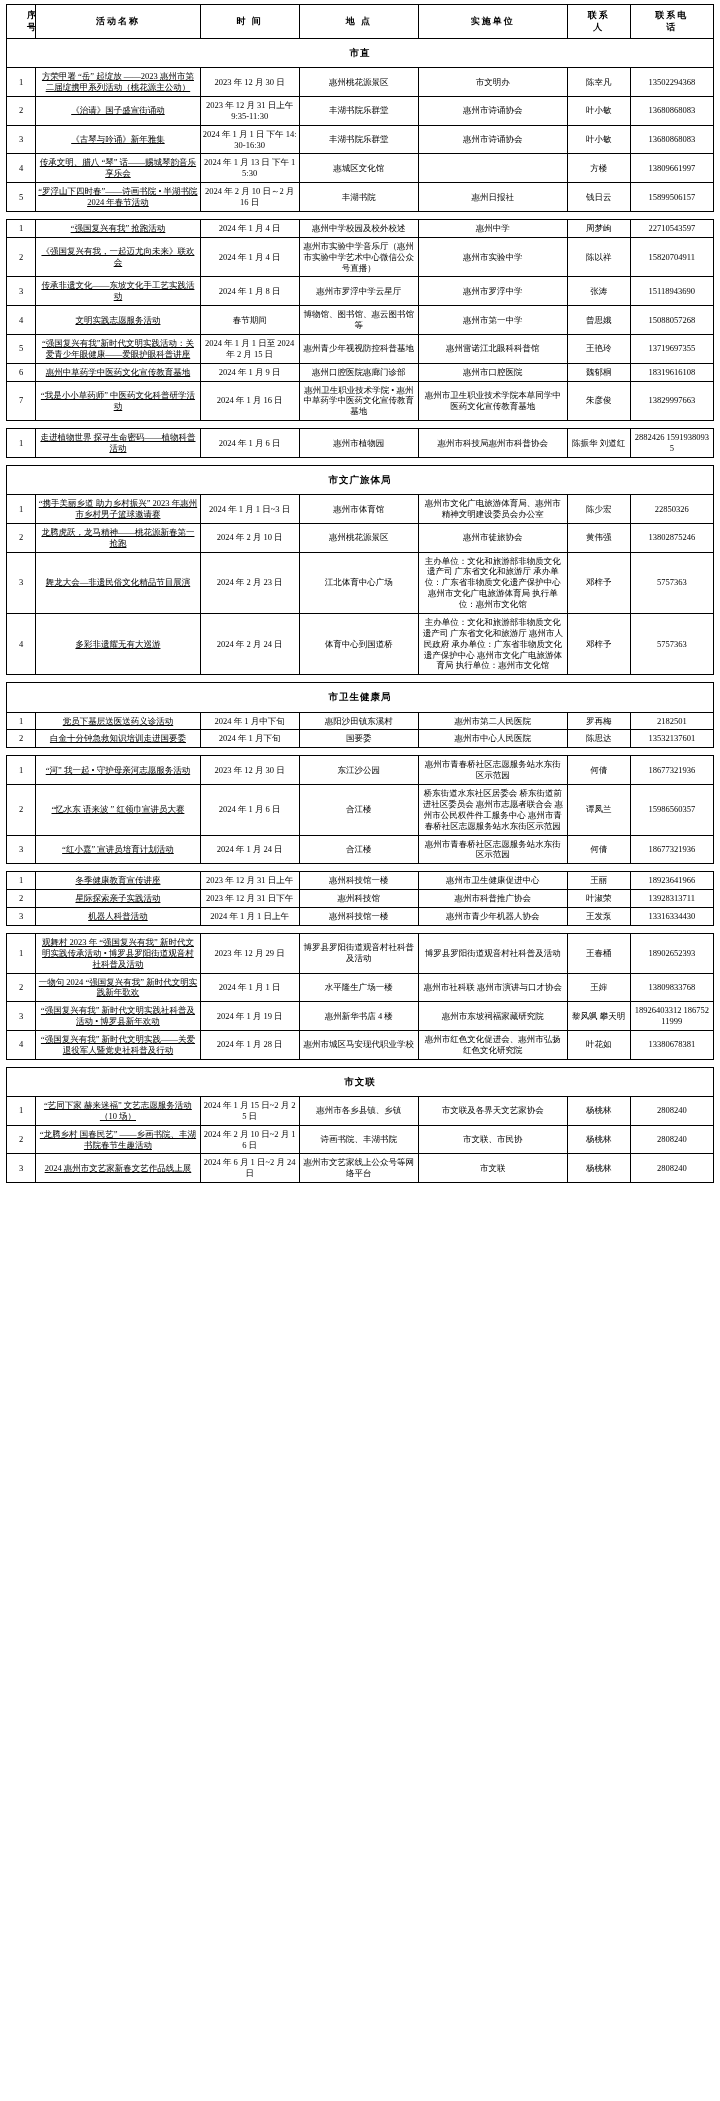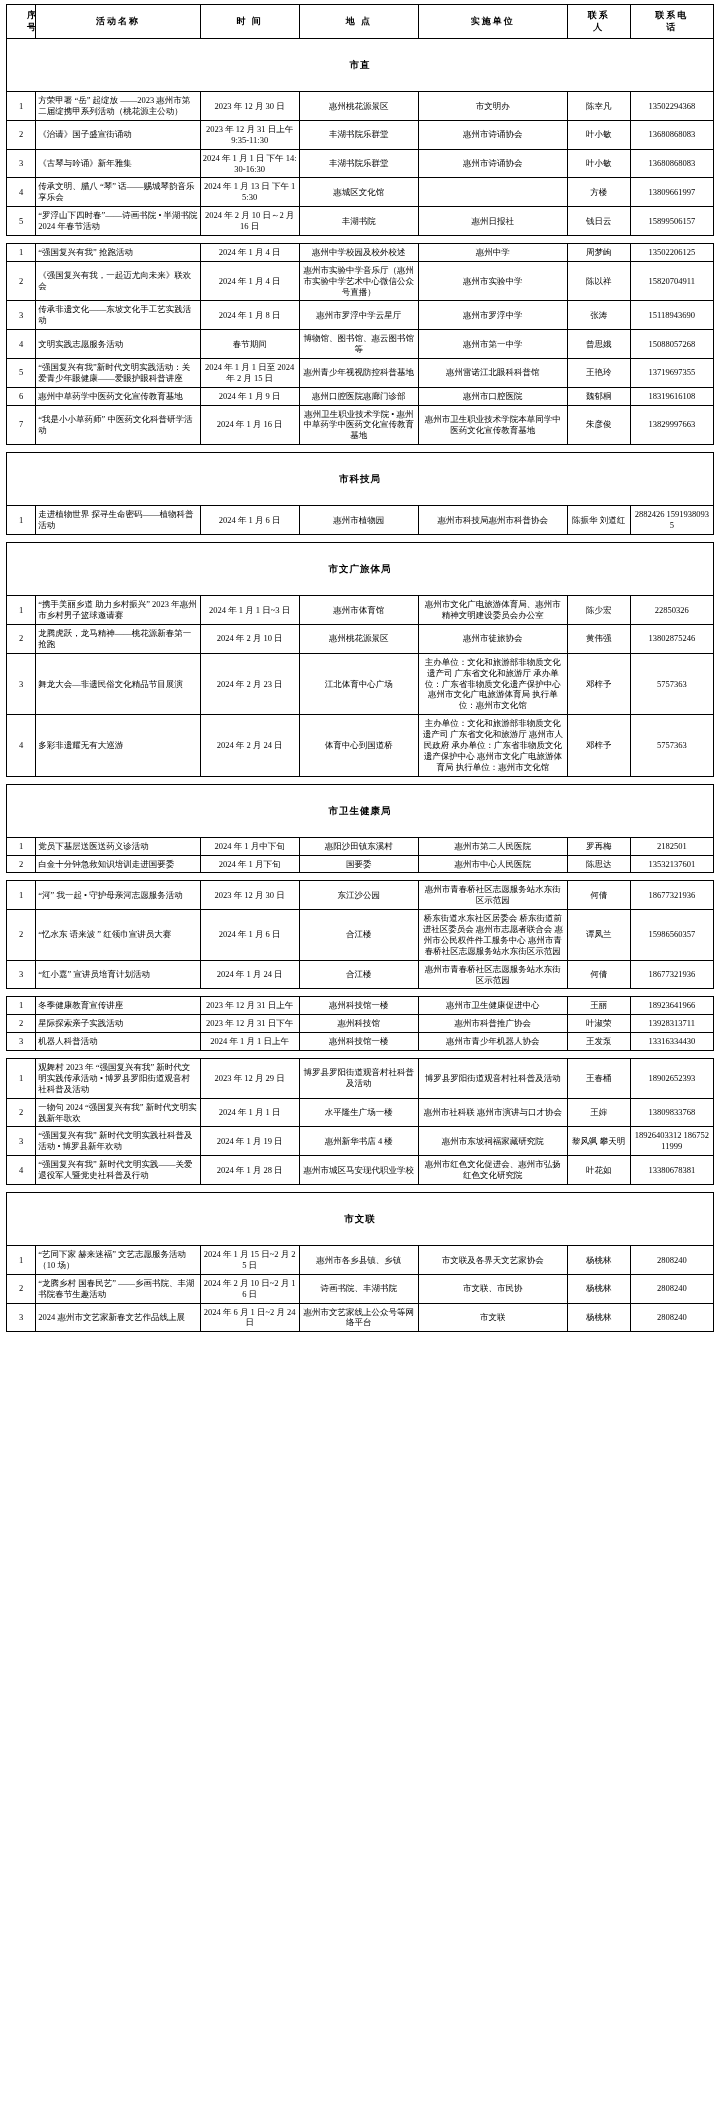--- a/index.html
+++ b/index.html
@@ -42,24 +42,24 @@
   thead td {
     font-weight: bold;
     font-size: 9px;
     letter-spacing: 2px;
     padding: 5px 20px;
   }
   td.section {
     font-weight: bold;
     font-size: 9.5px;
     letter-spacing: 1px;
-    padding: 20px 2px;
+    padding: 8px 2px;
   }
   td.idx { font-size: 8.5px; }
-  td.name { text-align: left; }
+  td.name { text-align: center; text-decoration: underline; }
   tr.spacer td { border: none; height: 7px; padding: 0; }
 </style>
 </head>
 <body>
 
 <div id="sheet">
   <table>
     <colgroup>
       <col class="c0">
         <col class="c1">
@@ -132,21 +132,21 @@
         <tr class="spacer">
           <td colspan="7"></td>
         </tr>
         <tr>
           <td class="idx">1</td>
           <td class="name">“强国复兴有我” 抢跑活动</td>
           <td>2024 年 1 月 4 日</td>
           <td>惠州中学校园及校外校述</td>
           <td>惠州中学</td>
           <td>周梦岣</td>
-          <td>13502206125</td>
+          <td>22710543597</td>
         </tr>
         <tr>
           <td class="idx">2</td>
           <td class="name">《强国复兴有我，一起迈尤向未来》联欢会</td>
           <td>2024 年 1 月 4 日</td>
           <td>惠州市实验中学音乐厅（惠州市实验中学艺术中心微信公众号直播）</td>
           <td>惠州市实验中学</td>
           <td>陈以祥</td>
           <td>15820704911</td>
         </tr>
@@ -192,23 +192,20 @@
           <td>2024 年 1 月 16 日</td>
           <td>惠州卫生职业技术学院 • 惠州中草药学中医药文化宣传教育基地</td>
           <td>惠州市卫生职业技术学院本草同学中医药文化宣传教育基地</td>
           <td>朱彦俊</td>
           <td>13829997663</td>
         </tr>
         <tr class="spacer">
           <td colspan="7"></td>
         </tr>
         <tr>
-          <td class="section" colspan="7">市科技局</td>
-        </tr>
-        <tr>
           <td class="idx">1</td>
           <td class="name">走进植物世界 探寻生命密码——植物科普活动</td>
           <td>2024 年 1 月 6 日</td>
           <td>惠州市植物园</td>
           <td>惠州市科技局惠州市科普协会</td>
           <td>陈振华 刘道红</td>
           <td>2882426 15919380935</td>
         </tr>
         <tr class="spacer">
           <td colspan="7"></td>

